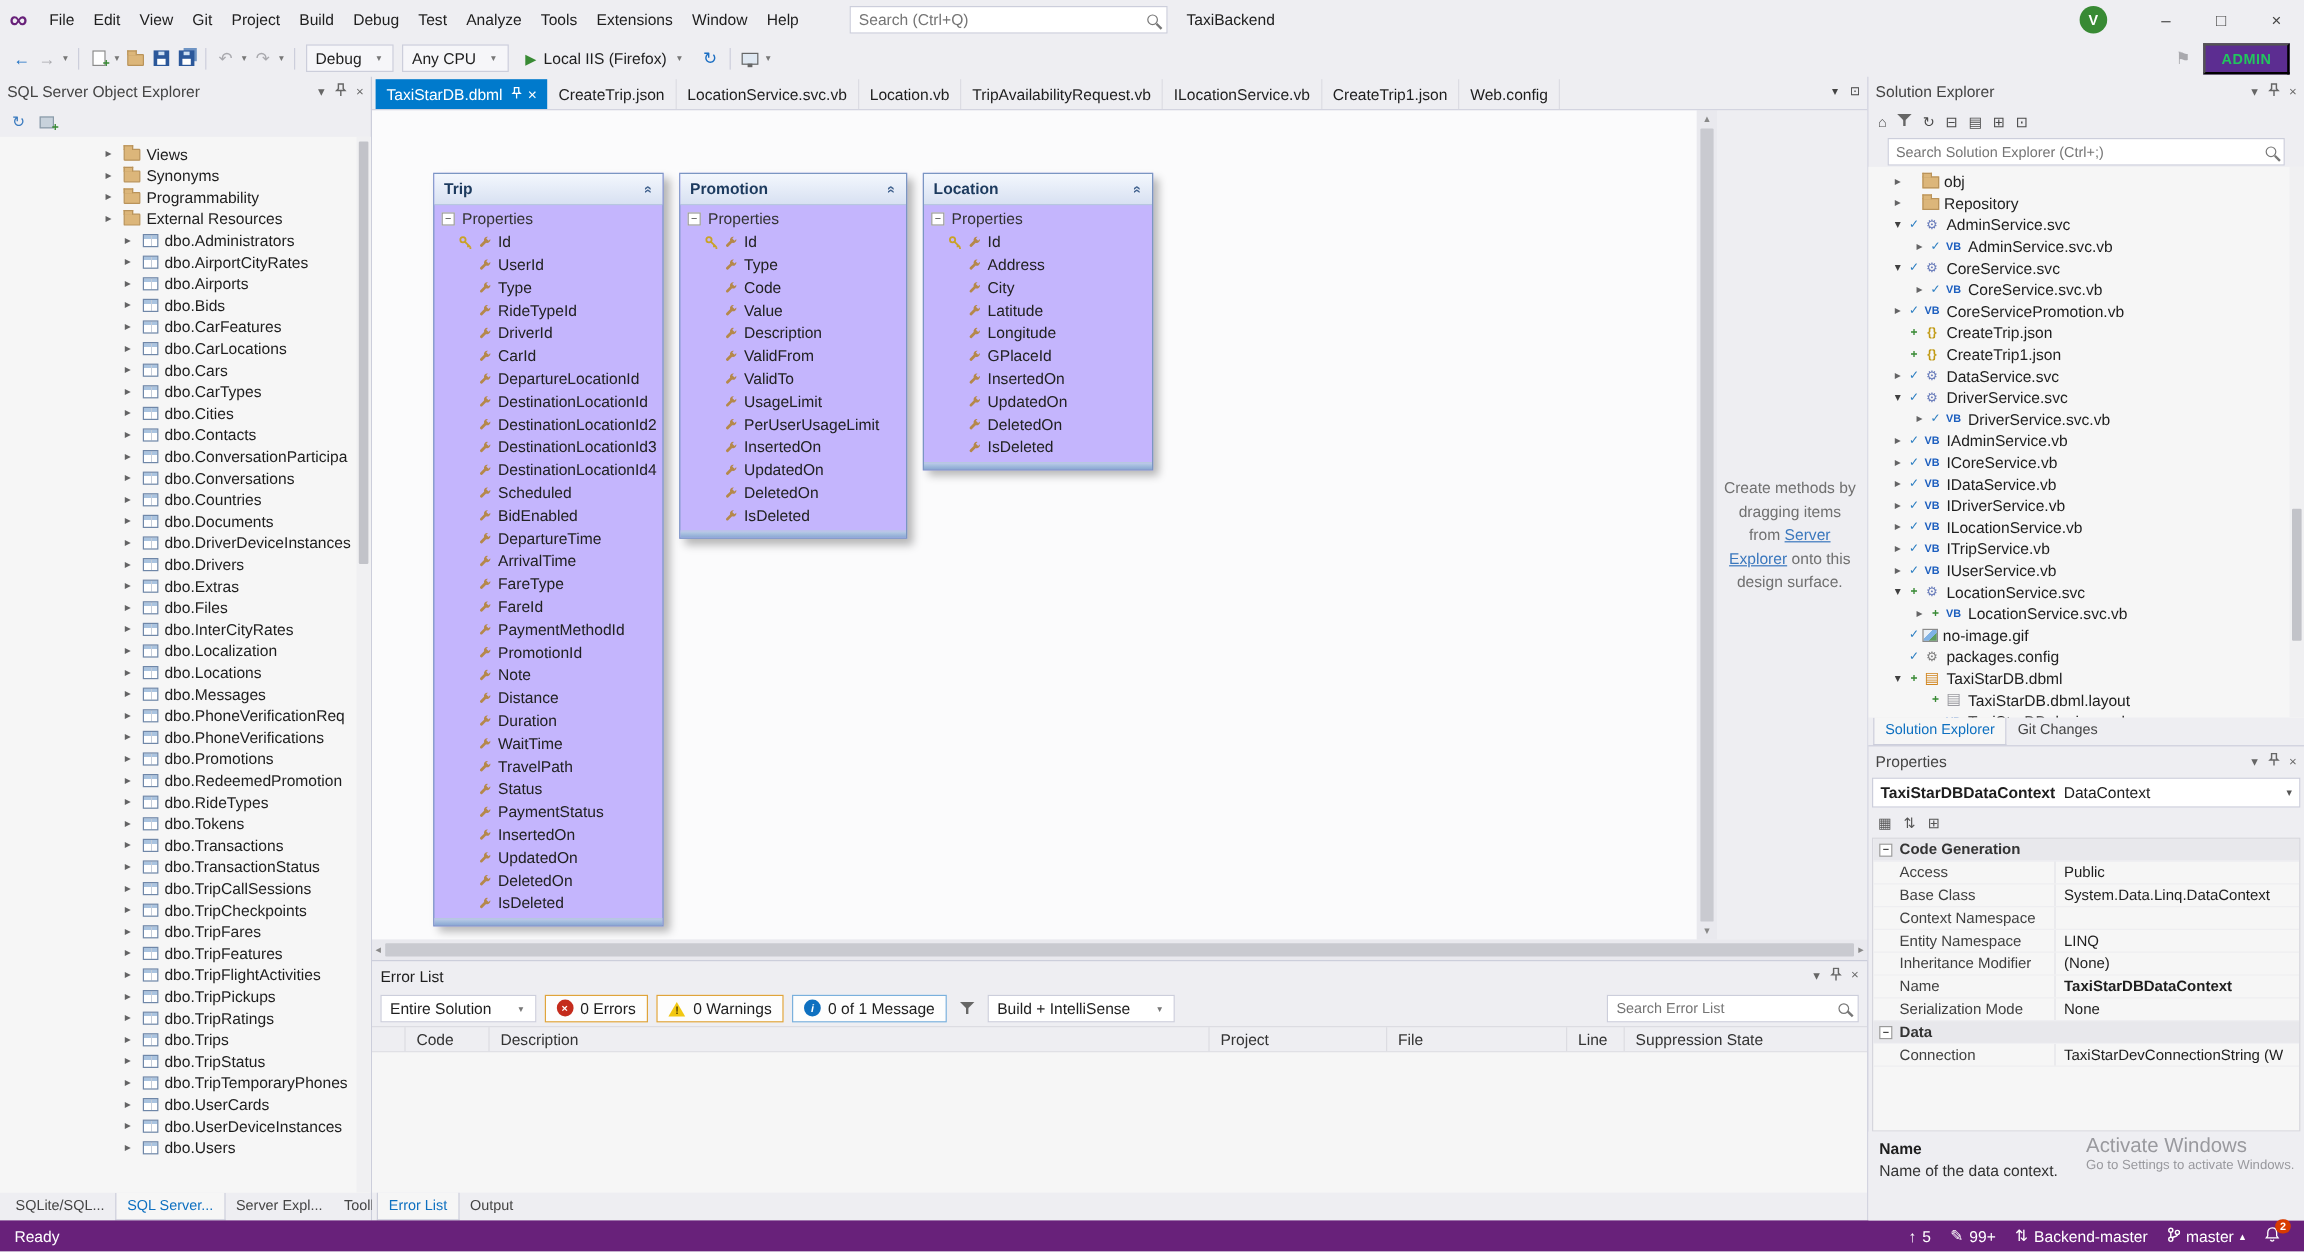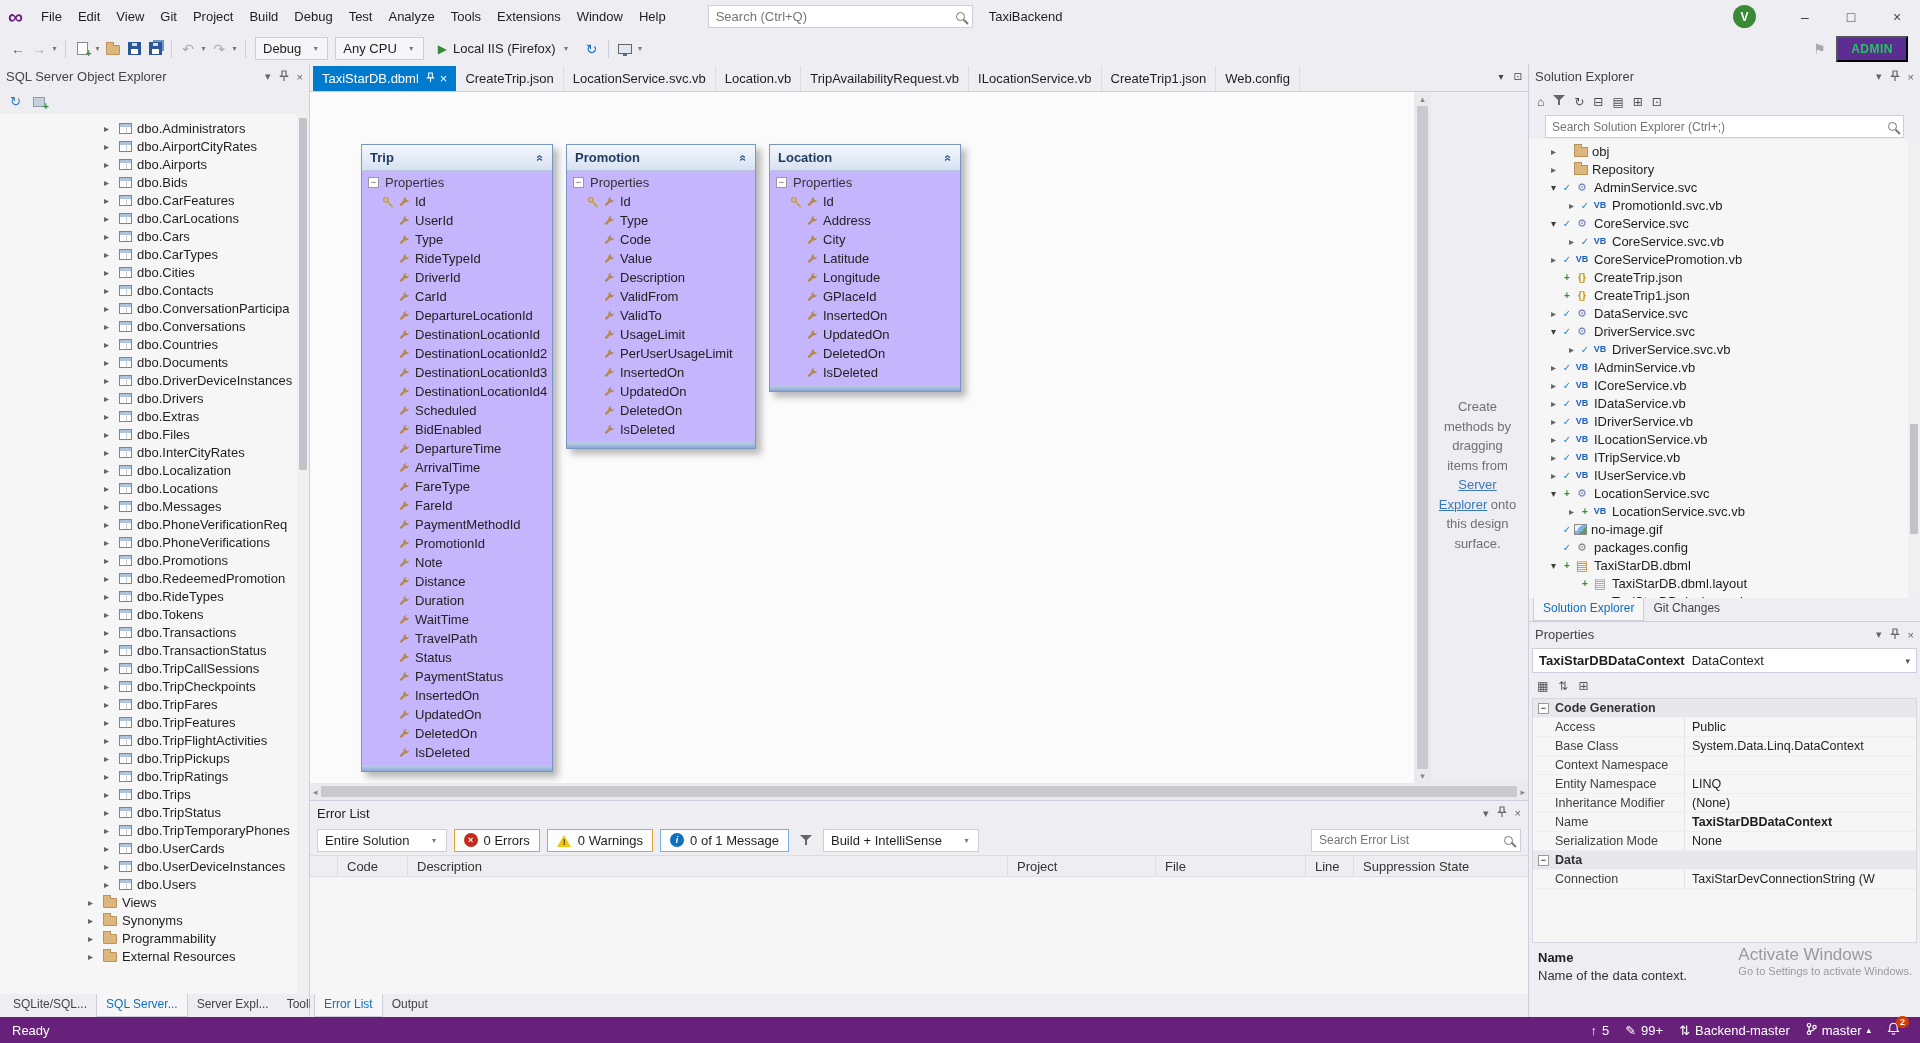--- a/index.html
+++ b/index.html
@@ -39,21 +39,21 @@
 .mini-doc::after{content:"+";position:absolute;right:-5px;bottom:-5px;color:#388a34;font-size:10px;font-weight:bold}
 .ico-monitor{width:14px;height:10px;border:1px solid #666;background:#dfe8f2;position:relative}
 .ico-monitor::after{content:"";position:absolute;left:4px;bottom:-3px;width:4px;height:3px;background:#666}
 .admin-btn{margin-left:6px;margin-right:4px;background:#5c2d91;color:#22c55e;font-weight:bold;font-size:12px;padding:4px 13px;letter-spacing:.5px}
 .tb-spacer{flex:1}
 
 
 .main{flex:1;display:flex;min-height:0}
 .left-panel{width:310px;flex:0 0 auto;background:#eeeef2;border-right:1px solid #cccedb;display:flex;flex-direction:column;min-height:0}
 .center{flex:1;display:flex;flex-direction:column;min-width:0}
-.right-panel{width:392px;flex:0 0 auto;background:#eeeef2;border-left:1px solid #cccedb;display:flex;flex-direction:column;min-height:0}
+.right-panel{width:364px;flex:0 0 auto;background:#eeeef2;border-left:1px solid #cccedb;display:flex;flex-direction:column;min-height:0}
 
 
 .tool-header{height:25px;display:flex;align-items:center;justify-content:space-between;padding:0 6px;color:#444;flex:0 0 auto}
 .hdr-icons{display:flex;align-items:center;gap:8px;color:#666;font-size:11px}
 .panel-tabs{height:23px;display:flex;background:#eeeef2;font-size:12px;flex:0 0 auto;padding-left:4px}
 .panel-tab{padding:3px 9px;color:#444;white-space:nowrap}
 .panel-tab.active{background:#f6f6f6;color:#0e70c0;border:1px solid #cccedb;border-top:none}
 
 
 .sql-toolbar{height:25px;display:flex;align-items:center;gap:12px;padding:0 10px;flex:0 0 auto;color:#3b7bbf}
@@ -280,280 +280,20 @@
           <span>×</span>
         </span>
       </div>
       <div class="sql-toolbar">
         <span>↻</span>
         <span class="server-add"></span>
       </div>
       <div class="sql-tree">
         <div>
 
-            <div class="tree-row">
-              <span class="expander col"></span>
-              <span class="tbl-icon"></span>
-              <span class="tree-label">dbo.Administrators</span>
-            </div>
-
-            <div class="tree-row">
-              <span class="expander col"></span>
-              <span class="tbl-icon"></span>
-              <span class="tree-label">dbo.AirportCityRates</span>
-            </div>
-
-            <div class="tree-row">
-              <span class="expander col"></span>
-              <span class="tbl-icon"></span>
-              <span class="tree-label">dbo.Airports</span>
-            </div>
-
-            <div class="tree-row">
-              <span class="expander col"></span>
-              <span class="tbl-icon"></span>
-              <span class="tree-label">dbo.Bids</span>
-            </div>
-
-            <div class="tree-row">
-              <span class="expander col"></span>
-              <span class="tbl-icon"></span>
-              <span class="tree-label">dbo.CarFeatures</span>
-            </div>
-
-            <div class="tree-row">
-              <span class="expander col"></span>
-              <span class="tbl-icon"></span>
-              <span class="tree-label">dbo.CarLocations</span>
-            </div>
-
-            <div class="tree-row">
-              <span class="expander col"></span>
-              <span class="tbl-icon"></span>
-              <span class="tree-label">dbo.Cars</span>
-            </div>
-
-            <div class="tree-row">
-              <span class="expander col"></span>
-              <span class="tbl-icon"></span>
-              <span class="tree-label">dbo.CarTypes</span>
-            </div>
-
-            <div class="tree-row">
-              <span class="expander col"></span>
-              <span class="tbl-icon"></span>
-              <span class="tree-label">dbo.Cities</span>
-            </div>
-
-            <div class="tree-row">
-              <span class="expander col"></span>
-              <span class="tbl-icon"></span>
-              <span class="tree-label">dbo.Contacts</span>
-            </div>
-
-            <div class="tree-row">
-              <span class="expander col"></span>
-              <span class="tbl-icon"></span>
-              <span class="tree-label">dbo.ConversationParticipa</span>
-            </div>
-
-            <div class="tree-row">
-              <span class="expander col"></span>
-              <span class="tbl-icon"></span>
-              <span class="tree-label">dbo.Conversations</span>
-            </div>
-
-            <div class="tree-row">
-              <span class="expander col"></span>
-              <span class="tbl-icon"></span>
-              <span class="tree-label">dbo.Countries</span>
-            </div>
-
-            <div class="tree-row">
-              <span class="expander col"></span>
-              <span class="tbl-icon"></span>
-              <span class="tree-label">dbo.Documents</span>
-            </div>
-
-            <div class="tree-row">
-              <span class="expander col"></span>
-              <span class="tbl-icon"></span>
-              <span class="tree-label">dbo.DriverDeviceInstances</span>
-            </div>
-
-            <div class="tree-row">
-              <span class="expander col"></span>
-              <span class="tbl-icon"></span>
-              <span class="tree-label">dbo.Drivers</span>
-            </div>
-
-            <div class="tree-row">
-              <span class="expander col"></span>
-              <span class="tbl-icon"></span>
-              <span class="tree-label">dbo.Extras</span>
-            </div>
-
-            <div class="tree-row">
-              <span class="expander col"></span>
-              <span class="tbl-icon"></span>
-              <span class="tree-label">dbo.Files</span>
-            </div>
-
-            <div class="tree-row">
-              <span class="expander col"></span>
-              <span class="tbl-icon"></span>
-              <span class="tree-label">dbo.InterCityRates</span>
-            </div>
-
-            <div class="tree-row">
-              <span class="expander col"></span>
-              <span class="tbl-icon"></span>
-              <span class="tree-label">dbo.Localization</span>
-            </div>
-
-            <div class="tree-row">
-              <span class="expander col"></span>
-              <span class="tbl-icon"></span>
-              <span class="tree-label">dbo.Locations</span>
-            </div>
-
-            <div class="tree-row">
-              <span class="expander col"></span>
-              <span class="tbl-icon"></span>
-              <span class="tree-label">dbo.Messages</span>
-            </div>
-
-            <div class="tree-row">
-              <span class="expander col"></span>
-              <span class="tbl-icon"></span>
-              <span class="tree-label">dbo.PhoneVerificationReq</span>
-            </div>
-
-            <div class="tree-row">
-              <span class="expander col"></span>
-              <span class="tbl-icon"></span>
-              <span class="tree-label">dbo.PhoneVerifications</span>
-            </div>
-
-            <div class="tree-row">
-              <span class="expander col"></span>
-              <span class="tbl-icon"></span>
-              <span class="tree-label">dbo.Promotions</span>
-            </div>
-
-            <div class="tree-row">
-              <span class="expander col"></span>
-              <span class="tbl-icon"></span>
-              <span class="tree-label">dbo.RedeemedPromotion</span>
-            </div>
-
-            <div class="tree-row">
-              <span class="expander col"></span>
-              <span class="tbl-icon"></span>
-              <span class="tree-label">dbo.RideTypes</span>
-            </div>
-
-            <div class="tree-row">
-              <span class="expander col"></span>
-              <span class="tbl-icon"></span>
-              <span class="tree-label">dbo.Tokens</span>
-            </div>
-
-            <div class="tree-row">
-              <span class="expander col"></span>
-              <span class="tbl-icon"></span>
-              <span class="tree-label">dbo.Transactions</span>
-            </div>
-
-            <div class="tree-row">
-              <span class="expander col"></span>
-              <span class="tbl-icon"></span>
-              <span class="tree-label">dbo.TransactionStatus</span>
-            </div>
-
-            <div class="tree-row">
-              <span class="expander col"></span>
-              <span class="tbl-icon"></span>
-              <span class="tree-label">dbo.TripCallSessions</span>
-            </div>
-
-            <div class="tree-row">
-              <span class="expander col"></span>
-              <span class="tbl-icon"></span>
-              <span class="tree-label">dbo.TripCheckpoints</span>
-            </div>
-
-            <div class="tree-row">
-              <span class="expander col"></span>
-              <span class="tbl-icon"></span>
-              <span class="tree-label">dbo.TripFares</span>
-            </div>
-
-            <div class="tree-row">
-              <span class="expander col"></span>
-              <span class="tbl-icon"></span>
-              <span class="tree-label">dbo.TripFeatures</span>
-            </div>
-
-            <div class="tree-row">
-              <span class="expander col"></span>
-              <span class="tbl-icon"></span>
-              <span class="tree-label">dbo.TripFlightActivities</span>
-            </div>
-
-            <div class="tree-row">
-              <span class="expander col"></span>
-              <span class="tbl-icon"></span>
-              <span class="tree-label">dbo.TripPickups</span>
-            </div>
-
-            <div class="tree-row">
-              <span class="expander col"></span>
-              <span class="tbl-icon"></span>
-              <span class="tree-label">dbo.TripRatings</span>
-            </div>
-
-            <div class="tree-row">
-              <span class="expander col"></span>
-              <span class="tbl-icon"></span>
-              <span class="tree-label">dbo.Trips</span>
-            </div>
-
-            <div class="tree-row">
-              <span class="expander col"></span>
-              <span class="tbl-icon"></span>
-              <span class="tree-label">dbo.TripStatus</span>
-            </div>
-
-            <div class="tree-row">
-              <span class="expander col"></span>
-              <span class="tbl-icon"></span>
-              <span class="tree-label">dbo.TripTemporaryPhones</span>
-            </div>
-
-            <div class="tree-row">
-              <span class="expander col"></span>
-              <span class="tbl-icon"></span>
-              <span class="tree-label">dbo.UserCards</span>
-            </div>
-
-            <div class="tree-row">
-              <span class="expander col"></span>
-              <span class="tbl-icon"></span>
-              <span class="tree-label">dbo.UserDeviceInstances</span>
-            </div>
-
-            <div class="tree-row">
-              <span class="expander col"></span>
-              <span class="tbl-icon"></span>
-              <span class="tree-label">dbo.Users</span>
-            </div>
-          </div>
-        <div>
-
             <div class="tree-row folder-row">
               <span class="expander col"></span>
               <span class="folder-icon"></span>
               <span class="tree-label">Views</span>
             </div>
 
             <div class="tree-row folder-row">
               <span class="expander col"></span>
               <span class="folder-icon"></span>
               <span class="tree-label">Synonyms</span>
@@ -562,20 +302,280 @@
             <div class="tree-row folder-row">
               <span class="expander col"></span>
               <span class="folder-icon"></span>
               <span class="tree-label">Programmability</span>
             </div>
 
             <div class="tree-row folder-row">
               <span class="expander col"></span>
               <span class="folder-icon"></span>
               <span class="tree-label">External Resources</span>
+            </div>
+          </div>
+        <div>
+
+            <div class="tree-row">
+              <span class="expander col"></span>
+              <span class="tbl-icon"></span>
+              <span class="tree-label">dbo.Administrators</span>
+            </div>
+
+            <div class="tree-row">
+              <span class="expander col"></span>
+              <span class="tbl-icon"></span>
+              <span class="tree-label">dbo.AirportCityRates</span>
+            </div>
+
+            <div class="tree-row">
+              <span class="expander col"></span>
+              <span class="tbl-icon"></span>
+              <span class="tree-label">dbo.Airports</span>
+            </div>
+
+            <div class="tree-row">
+              <span class="expander col"></span>
+              <span class="tbl-icon"></span>
+              <span class="tree-label">dbo.Bids</span>
+            </div>
+
+            <div class="tree-row">
+              <span class="expander col"></span>
+              <span class="tbl-icon"></span>
+              <span class="tree-label">dbo.CarFeatures</span>
+            </div>
+
+            <div class="tree-row">
+              <span class="expander col"></span>
+              <span class="tbl-icon"></span>
+              <span class="tree-label">dbo.CarLocations</span>
+            </div>
+
+            <div class="tree-row">
+              <span class="expander col"></span>
+              <span class="tbl-icon"></span>
+              <span class="tree-label">dbo.Cars</span>
+            </div>
+
+            <div class="tree-row">
+              <span class="expander col"></span>
+              <span class="tbl-icon"></span>
+              <span class="tree-label">dbo.CarTypes</span>
+            </div>
+
+            <div class="tree-row">
+              <span class="expander col"></span>
+              <span class="tbl-icon"></span>
+              <span class="tree-label">dbo.Cities</span>
+            </div>
+
+            <div class="tree-row">
+              <span class="expander col"></span>
+              <span class="tbl-icon"></span>
+              <span class="tree-label">dbo.Contacts</span>
+            </div>
+
+            <div class="tree-row">
+              <span class="expander col"></span>
+              <span class="tbl-icon"></span>
+              <span class="tree-label">dbo.ConversationParticipa</span>
+            </div>
+
+            <div class="tree-row">
+              <span class="expander col"></span>
+              <span class="tbl-icon"></span>
+              <span class="tree-label">dbo.Conversations</span>
+            </div>
+
+            <div class="tree-row">
+              <span class="expander col"></span>
+              <span class="tbl-icon"></span>
+              <span class="tree-label">dbo.Countries</span>
+            </div>
+
+            <div class="tree-row">
+              <span class="expander col"></span>
+              <span class="tbl-icon"></span>
+              <span class="tree-label">dbo.Documents</span>
+            </div>
+
+            <div class="tree-row">
+              <span class="expander col"></span>
+              <span class="tbl-icon"></span>
+              <span class="tree-label">dbo.DriverDeviceInstances</span>
+            </div>
+
+            <div class="tree-row">
+              <span class="expander col"></span>
+              <span class="tbl-icon"></span>
+              <span class="tree-label">dbo.Drivers</span>
+            </div>
+
+            <div class="tree-row">
+              <span class="expander col"></span>
+              <span class="tbl-icon"></span>
+              <span class="tree-label">dbo.Extras</span>
+            </div>
+
+            <div class="tree-row">
+              <span class="expander col"></span>
+              <span class="tbl-icon"></span>
+              <span class="tree-label">dbo.Files</span>
+            </div>
+
+            <div class="tree-row">
+              <span class="expander col"></span>
+              <span class="tbl-icon"></span>
+              <span class="tree-label">dbo.InterCityRates</span>
+            </div>
+
+            <div class="tree-row">
+              <span class="expander col"></span>
+              <span class="tbl-icon"></span>
+              <span class="tree-label">dbo.Localization</span>
+            </div>
+
+            <div class="tree-row">
+              <span class="expander col"></span>
+              <span class="tbl-icon"></span>
+              <span class="tree-label">dbo.Locations</span>
+            </div>
+
+            <div class="tree-row">
+              <span class="expander col"></span>
+              <span class="tbl-icon"></span>
+              <span class="tree-label">dbo.Messages</span>
+            </div>
+
+            <div class="tree-row">
+              <span class="expander col"></span>
+              <span class="tbl-icon"></span>
+              <span class="tree-label">dbo.PhoneVerificationReq</span>
+            </div>
+
+            <div class="tree-row">
+              <span class="expander col"></span>
+              <span class="tbl-icon"></span>
+              <span class="tree-label">dbo.PhoneVerifications</span>
+            </div>
+
+            <div class="tree-row">
+              <span class="expander col"></span>
+              <span class="tbl-icon"></span>
+              <span class="tree-label">dbo.Promotions</span>
+            </div>
+
+            <div class="tree-row">
+              <span class="expander col"></span>
+              <span class="tbl-icon"></span>
+              <span class="tree-label">dbo.RedeemedPromotion</span>
+            </div>
+
+            <div class="tree-row">
+              <span class="expander col"></span>
+              <span class="tbl-icon"></span>
+              <span class="tree-label">dbo.RideTypes</span>
+            </div>
+
+            <div class="tree-row">
+              <span class="expander col"></span>
+              <span class="tbl-icon"></span>
+              <span class="tree-label">dbo.Tokens</span>
+            </div>
+
+            <div class="tree-row">
+              <span class="expander col"></span>
+              <span class="tbl-icon"></span>
+              <span class="tree-label">dbo.Transactions</span>
+            </div>
+
+            <div class="tree-row">
+              <span class="expander col"></span>
+              <span class="tbl-icon"></span>
+              <span class="tree-label">dbo.TransactionStatus</span>
+            </div>
+
+            <div class="tree-row">
+              <span class="expander col"></span>
+              <span class="tbl-icon"></span>
+              <span class="tree-label">dbo.TripCallSessions</span>
+            </div>
+
+            <div class="tree-row">
+              <span class="expander col"></span>
+              <span class="tbl-icon"></span>
+              <span class="tree-label">dbo.TripCheckpoints</span>
+            </div>
+
+            <div class="tree-row">
+              <span class="expander col"></span>
+              <span class="tbl-icon"></span>
+              <span class="tree-label">dbo.TripFares</span>
+            </div>
+
+            <div class="tree-row">
+              <span class="expander col"></span>
+              <span class="tbl-icon"></span>
+              <span class="tree-label">dbo.TripFeatures</span>
+            </div>
+
+            <div class="tree-row">
+              <span class="expander col"></span>
+              <span class="tbl-icon"></span>
+              <span class="tree-label">dbo.TripFlightActivities</span>
+            </div>
+
+            <div class="tree-row">
+              <span class="expander col"></span>
+              <span class="tbl-icon"></span>
+              <span class="tree-label">dbo.TripPickups</span>
+            </div>
+
+            <div class="tree-row">
+              <span class="expander col"></span>
+              <span class="tbl-icon"></span>
+              <span class="tree-label">dbo.TripRatings</span>
+            </div>
+
+            <div class="tree-row">
+              <span class="expander col"></span>
+              <span class="tbl-icon"></span>
+              <span class="tree-label">dbo.Trips</span>
+            </div>
+
+            <div class="tree-row">
+              <span class="expander col"></span>
+              <span class="tbl-icon"></span>
+              <span class="tree-label">dbo.TripStatus</span>
+            </div>
+
+            <div class="tree-row">
+              <span class="expander col"></span>
+              <span class="tbl-icon"></span>
+              <span class="tree-label">dbo.TripTemporaryPhones</span>
+            </div>
+
+            <div class="tree-row">
+              <span class="expander col"></span>
+              <span class="tbl-icon"></span>
+              <span class="tree-label">dbo.UserCards</span>
+            </div>
+
+            <div class="tree-row">
+              <span class="expander col"></span>
+              <span class="tbl-icon"></span>
+              <span class="tree-label">dbo.UserDeviceInstances</span>
+            </div>
+
+            <div class="tree-row">
+              <span class="expander col"></span>
+              <span class="tbl-icon"></span>
+              <span class="tree-label">dbo.Users</span>
             </div>
           </div>
         <div class="vscroll">
             <div class="thumb" style="top:4px;height:40%"></div>
           </div>
       </div>
       <div class="panel-tabs">
 
       <span class="panel-tab"><span>SQLite/SQL...</span></span>
           <span class="panel-tab active"><span>SQL Server...</span></span>
@@ -1607,21 +1607,21 @@
                 <span class="expander exp"></span>
                 <span class="badge check"></span>
                 <span class="fi svc"></span>
                 <span class="se-label">AdminService.svc</span>
               </div>
 
               <div class="se-row ind1">
                 <span class="expander col"></span>
                 <span class="badge check"></span>
                 <span class="fi vb"></span>
-                <span class="se-label">PromotionId.svc.vb</span>
+                <span class="se-label">AdminService.svc.vb</span>
               </div>
 
               <div class="se-row ind0">
                 <span class="expander exp"></span>
                 <span class="badge check"></span>
                 <span class="fi svc"></span>
                 <span class="se-label">CoreService.svc</span>
               </div>
 
               <div class="se-row ind1">

